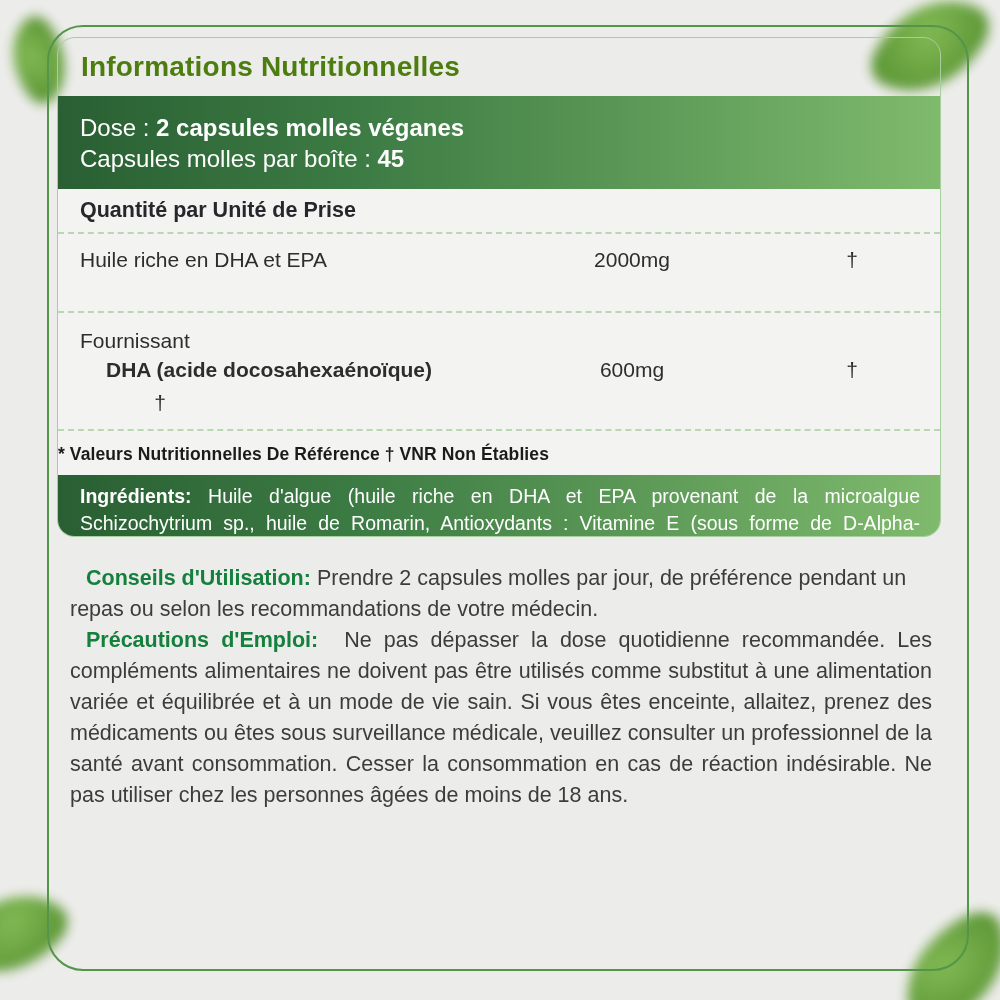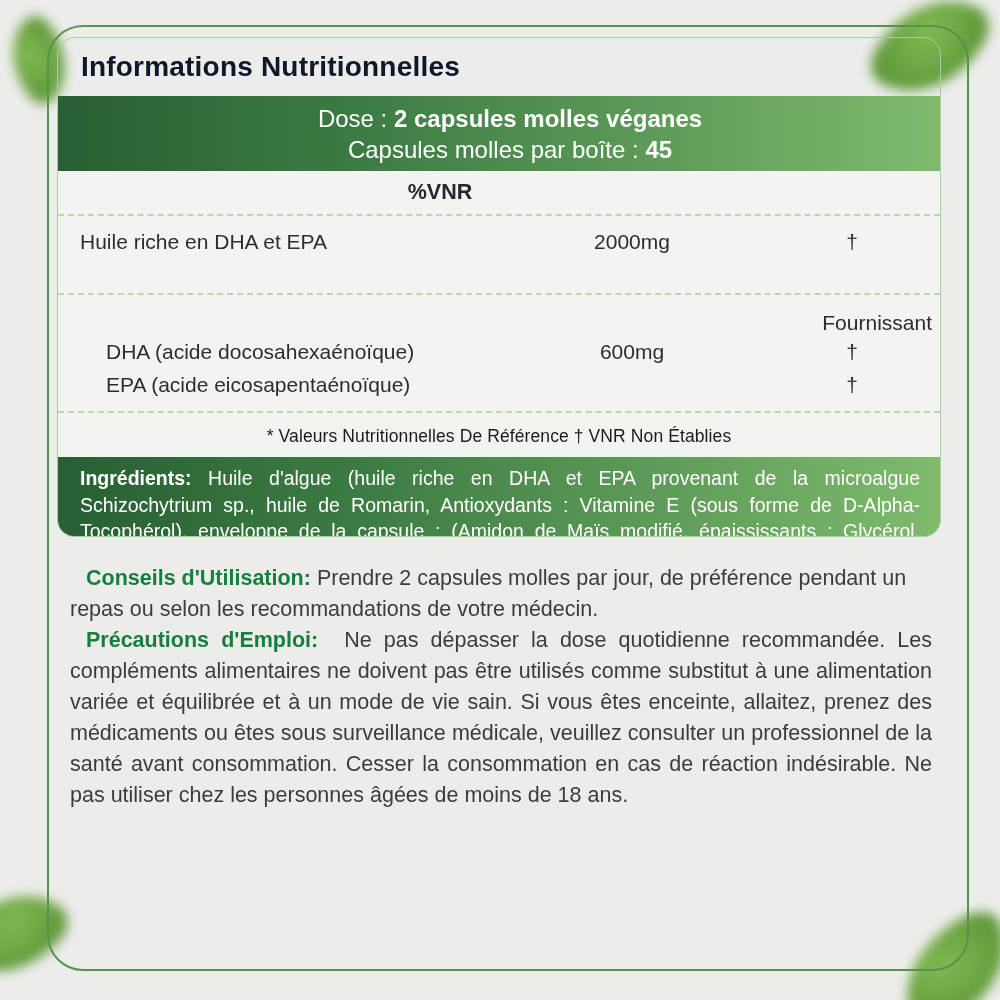--- a/index.html
+++ b/index.html
@@ -43,30 +43,30 @@
     border: 1px solid #a7cf9e;
     border-radius: 18px 18px 17px 17px;
     overflow: hidden;
     box-sizing: border-box;
     background: transparent;
   }
   .title-sec {
     height: 58px;
     display: flex; align-items: center;
     padding-left: 23px;
-    font-size: 28px; font-weight: 700; color: #0f172a;
+    font-size: 28px; font-weight: 700; color: #4d7c0f;
     letter-spacing: 0.2px;
   }
   .dose-bar {
-    height: 75px;
+    height: 93px;
     background: linear-gradient(90deg, #295f33 0%, #3d7c44 35%, #7fba6d 100%);
     color: #ffffff;
     display: flex; flex-direction: column; justify-content: center;
     padding-left: 22px;
-    font-size: 24px; line-height: 31px; align-items: center;
+    font-size: 24px; line-height: 31px;
   }
   .dose-bar b { font-weight: 700; }
 
   .table-sec {
     height: 286px;
     background: #f3f4f1;
     box-sizing: border-box;
     color: #2d2d2d;
   }
   .trow {
@@ -75,30 +75,30 @@
     padding: 0 8px 0 22px;
     font-size: 21px;
   }
   .trow .c-name  { flex: 1; line-height: 33px; }
   .trow .c-amt   { width: 280px; text-align: center; line-height: 33px; }
   .trow .c-vnr   { width: 160px; text-align: center; line-height: 33px; }
   .thead { height: 43px; align-items: center; font-weight: 700; color: #26262c; font-size: 21.5px; }
   .thead .c-vnr { font-weight: 700; }
   .dash { border-top: 2px dashed #b9d7b0; height: 0; }
   .r-main { padding-top: 9px; height: 68px; justify-content: flex-end; }
-  .r-group { padding-top: 11px; height: 29px; text-align: right; }
-  .r-sub .c-name { padding-left: 26px; }
+  .r-group { padding-top: 11px; height: 29px; }
+  .r-sub .c-name { padding-left: 26px; font-weight: bold; }
   .r-sub { height: 33px; }
   .dash2 { margin-top: 10px; }
   .footnote {
-    text-align: center;
     font-size: 17.5px;
     color: #1b1b1b;
     padding-top: 13px;
     letter-spacing: 0.1px;
+    font-weight: bold;
   }
 
   .ingredients {
     height: 81px;
     background: linear-gradient(90deg, #295f33 0%, #3d7c44 35%, #7fba6d 100%);
     color: #ffffff;
     box-sizing: border-box;
     padding: 8px 20px 0 22px;
     font-size: 19.5px;
     line-height: 26.5px;
@@ -141,22 +141,22 @@
       <span>Dose : </span><b>2 capsules molles véganes</b>
     </div>
     <div>
       <span>Capsules molles par boîte : </span><b>45</b>
     </div>
   </div>
 
   <div class="table-sec">
 
     <div class="trow thead">
+      <div class="c-name">Quantité par Unité de Prise</div>
       <div class="c-amt"></div>
-      <div class="c-vnr">%VNR</div>
     </div>
 
     <div class="dash"></div>
 
     <div class="trow r-main">
       <div class="c-name">
         <div>Huile riche en DHA et EPA</div>
       </div>
       <div class="c-amt">2000mg</div>
       <div class="c-vnr">†</div>
@@ -168,21 +168,20 @@
       <div class="c-name">Fournissant</div>
     </div>
 
     <div class="trow r-sub">
       <div class="c-name">DHA (acide docosahexaénoïque)</div>
       <div class="c-amt">600mg</div>
       <div class="c-vnr">†</div>
     </div>
 
     <div class="trow r-sub">
-      <div class="c-name">EPA (acide eicosapentaénoïque)</div>
       <div class="c-vnr">†</div>
     </div>
 
     <div class="dash dash2"></div>
 
     <div class="footnote">* Valeurs Nutritionnelles De Référence † VNR Non Établies</div>
   </div>
 
   <div class="ingredients">
     <b>Ingrédients:</b><span> Huile d'algue (huile riche en DHA et EPA provenant de la microalgue Schizochytrium sp., huile de Romarin, Antioxydants : Vitamine E (sous forme de D-Alpha-Tocophérol), enveloppe de la capsule : (Amidon de Maïs modifié, épaississants : Glycérol, Carraghénane, Carbonate de Sodium).</span>

